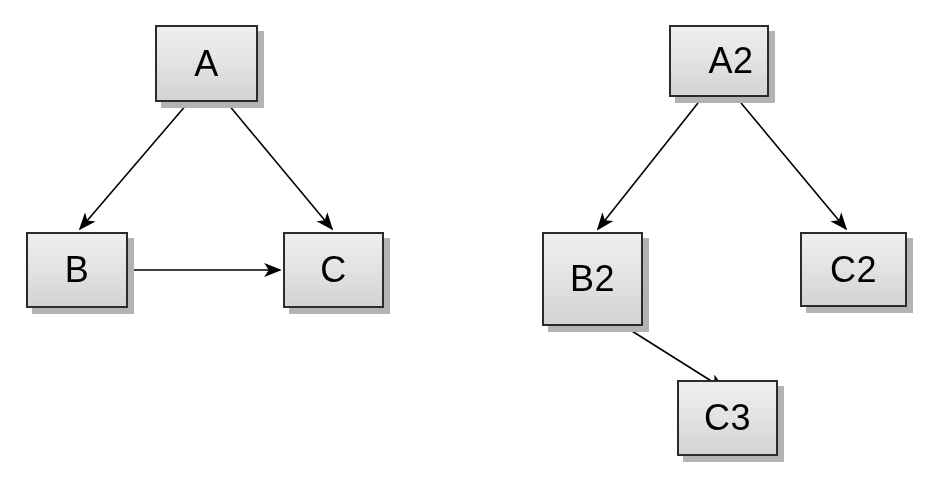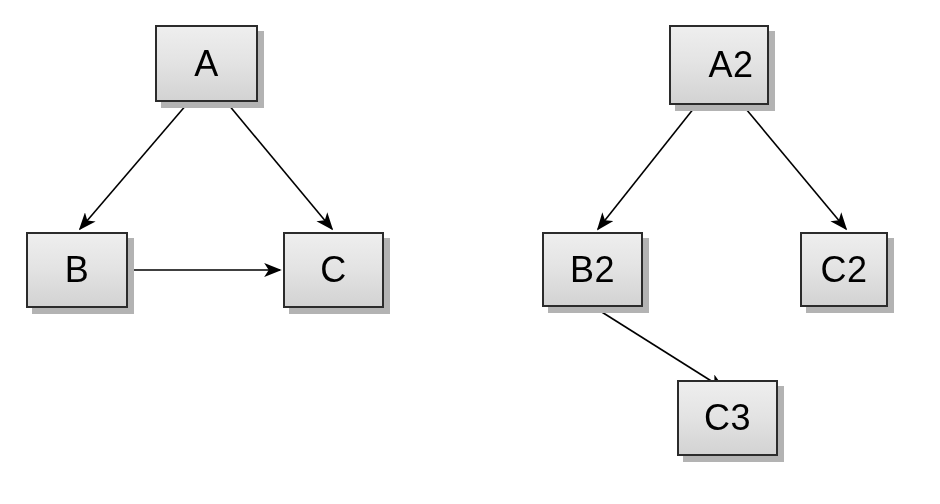--- a/index.html
+++ b/index.html
@@ -69,25 +69,25 @@
 
 <div class="node" style="left: 155px; top: 25px; width: 103px; height: 77px;">
       <span>A</span>
     </div>
     <div class="node" style="left: 26px; top: 232px; width: 102px; height: 76px;">
       <span>B</span>
     </div>
     <div class="node" style="left: 283px; top: 232px; width: 101px; height: 76px;">
       <span>C</span>
     </div>
-    <div class="node" style="left: 669px; top: 25px; width: 100px; height: 80px; padding-left: 24px;">
+    <div class="node" style="left: 669px; top: 25px; width: 100px; height: 72px; padding-left: 24px;">
       <span>A2</span>
     </div>
-    <div class="node" style="left: 542px; top: 232px; width: 101px; height: 75px;">
+    <div class="node" style="left: 542px; top: 232px; width: 101px; height: 94px;">
       <span>B2</span>
     </div>
-    <div class="node" style="left: 800px; top: 232px; width: 88px; height: 75px;">
+    <div class="node" style="left: 800px; top: 232px; width: 107px; height: 75px;">
       <span>C2</span>
     </div>
     <div class="node" style="left: 677px; top: 380px; width: 101px; height: 76px;">
       <span>C3</span>
     </div>
   </div>
 
 </body></html>

